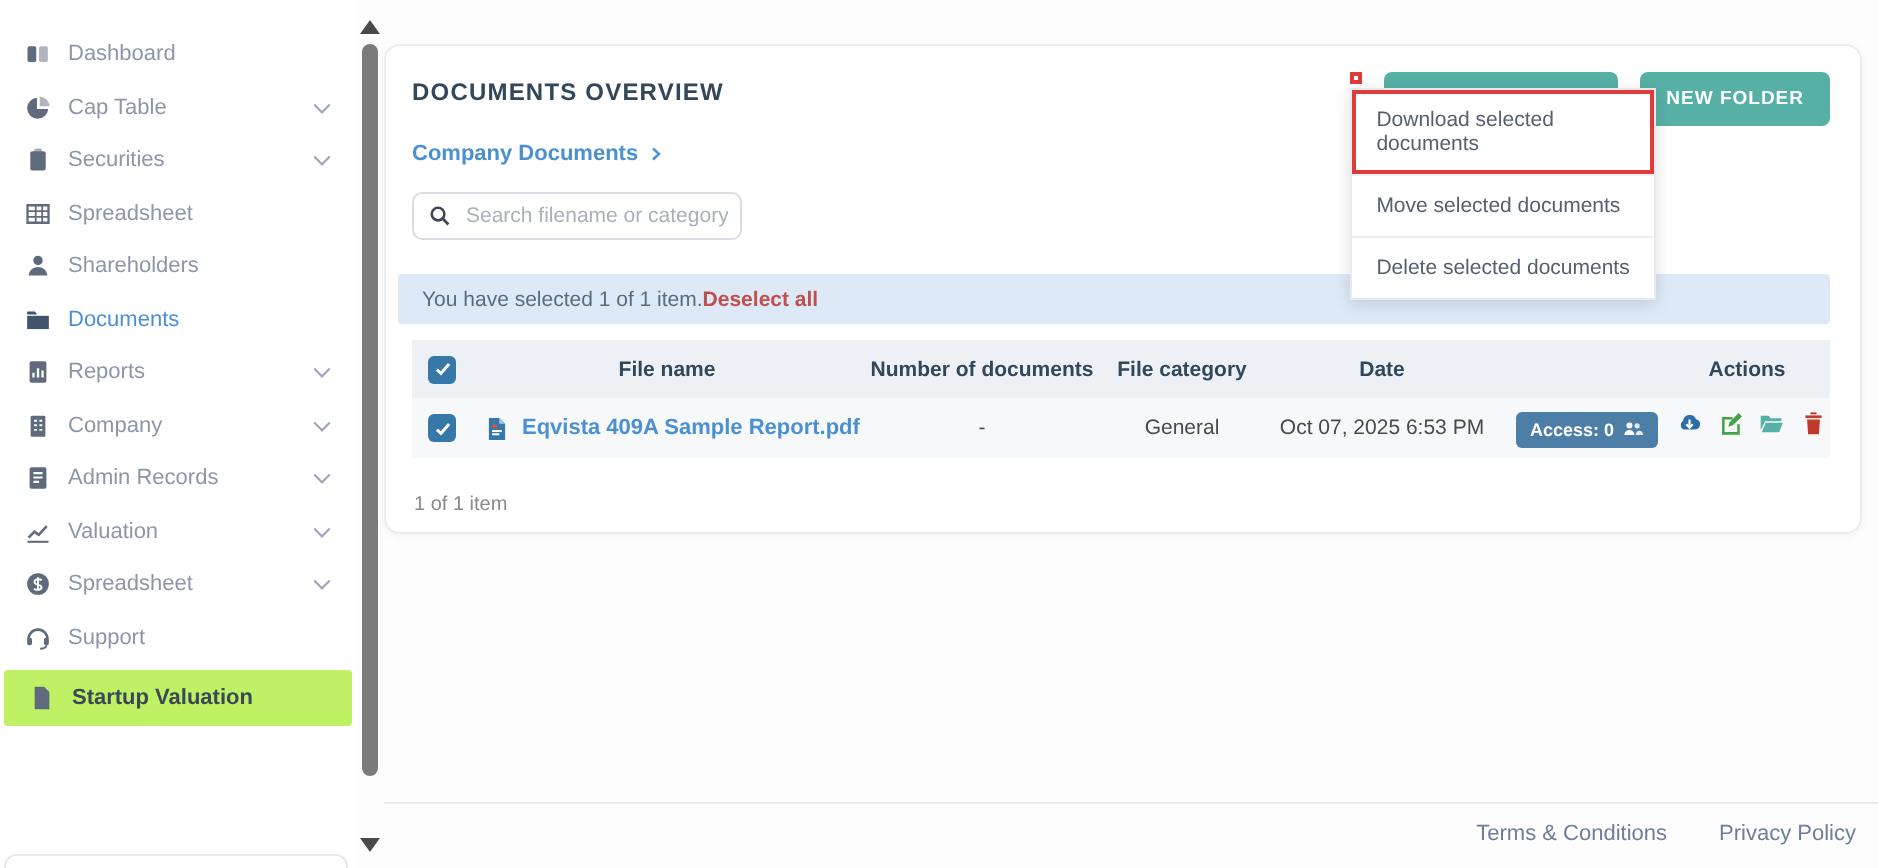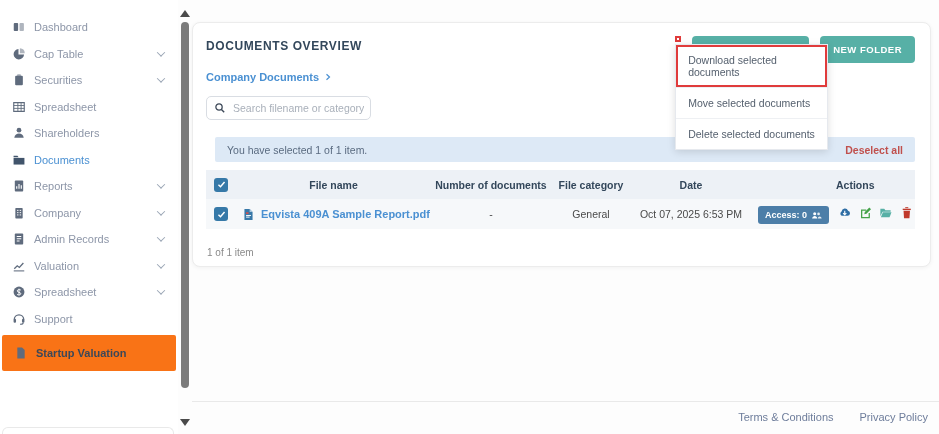--- a/index.html
+++ b/index.html
@@ -11,21 +11,21 @@
   html,body{width:939px; height:434px; overflow:hidden;}
   body{font-family:"Liberation Sans", sans-serif; background:#fdfdfd; position:relative;}
 
   
   .sidebar{position:absolute; left:0; top:0; width:178px; height:434px; background:#fff; padding-top:14px;}
   .side-item{height:26.5px; display:flex; align-items:center; padding:0 14px 0 12px; cursor:pointer;}
   .side-item .ic{width:14px; height:14px; color:#5f6b7d; flex:0 0 14px;}
   .side-label{font-size:11px; color:#8d96a8; margin-left:8px; white-space:nowrap;}
   .side-item.active .side-label{color:var(--link-blue);}
   .side-item.active .ic{color:#41546b;}
-  .side-item.selected{background:#f97316; height:36px; margin-top:3px; border-radius:2px; margin-left:2px; margin-right:2px;}
+  .side-item.selected{background:#bef264; height:28px; margin-top:3px; border-radius:2px; margin-left:2px; margin-right:2px;}
   .side-item.selected .side-label{color:#3c4858; font-weight:700;}
   .side-item.selected .ic{color:#5f6b7d;}
   .chev{width:6px; height:6px; border-right:1.5px solid #9aa5b5; border-bottom:1.5px solid #9aa5b5; transform:rotate(45deg) translate(-1px,-1px); margin-left:auto;}
   .next-card-edge{position:absolute; left:2px; top:427px; width:172px; height:10px; background:#fff; border:1px solid #e9e9e9; border-bottom:none; border-radius:6px 6px 0 0;}
 
   
   .vscroll{position:absolute; left:179px; top:8px; width:12px; height:420px;}
   .arrow-up{position:absolute; top:2px; left:1px; width:0; height:0; border-left:5px solid transparent; border-right:5px solid transparent; border-bottom:7px solid #4a4a4a;}
   .arrow-down{position:absolute; bottom:2px; left:1px; width:0; height:0; border-left:5px solid transparent; border-right:5px solid transparent; border-top:7px solid #4a4a4a;}
   .thumb{position:absolute; top:14px; left:1.5px; width:8px; height:366px; background:#7b7b7b; border-radius:5px;}
@@ -47,32 +47,32 @@
   .bulk-wrap{position:relative; border:2px solid var(--highlight-red); padding:1px;}
   .caret{display:inline-block; margin-left:6px; width:0; height:0; border-left:3.5px solid transparent; border-right:3.5px solid transparent; border-top:4.5px solid #fff; vertical-align:middle;}
 
   
   .dropdown{position:absolute; top:calc(100% + 4px); left:-2px; width:153px; background:#15803d; border:1px solid #e6e9ee; box-shadow:0 2px 8px rgba(0,0,0,.13); z-index:20;}
   .dd-item{padding:9px 12px; font-size:10.5px; color:#55606e; border-bottom:1px solid #eef0f3; cursor:pointer; background:#fff;}
   .dd-item:last-child{border-bottom:none;}
   .dd-item.hl{box-shadow:inset 0 0 0 2px var(--highlight-red);}
 
   
-  .selbar{position:absolute; left:22px; right:15px; top:114px; height:25px; background:var(--selection-bar-bg); border-radius:2px; display:flex; align-items:center; justify-content:space-between; padding:0 12px;}
+  .selbar{position:absolute; left:6px; right:15px; top:114px; height:25px; background:var(--selection-bar-bg); border-radius:2px; display:flex; align-items:center; padding:0 12px;}
   .selbar .msg{font-size:10.5px; color:#5a6b80;}
   .selbar .deselect{font-size:10.5px; font-weight:700; color:var(--danger-red); cursor:pointer;}
 
   
   .tbl{position:absolute; left:13px; right:15px; top:147px;}
   .trow{display:grid; grid-template-columns:30px 195px 120px 80px 120px 85px 1fr; align-items:center;}
   .thead{height:29px; background:var(--table-header-bg);}
   .thead .th{font-size:10.5px; font-weight:700; color:var(--heading-navy);}
   .tdata{height:30px; background:var(--row-bg);}
   .c-center{text-align:center;}
-  .c-right{text-align:left; padding-right:4px;}
+  .c-right{text-align:center; padding-right:4px;}
   .c-select{display:flex; justify-content:center;}
   .checkbox{width:14px; height:14px; background:#3679a8; border-radius:3px; display:flex; align-items:center; justify-content:center; cursor:pointer;}
   .checkbox svg{width:9px; height:9px;}
   .cell-file{display:flex; align-items:center; gap:6px; padding-left:6px;}
   .cell-file .ic{width:13px; height:13px;}
   .file-link{font-size:11px; font-weight:700; color:var(--link-blue); cursor:pointer; white-space:nowrap;}
   .td-text{font-size:10.5px; color:#4a4a4a;}
   .badge{display:inline-flex; align-items:center; gap:4px; background:var(--badge-blue); color:#fff; font-size:9px; font-weight:700; padding:3.5px 7px; border-radius:3px; cursor:pointer;}
   .badge .ic{width:11px; height:11px; color:#fff;}
   .cell-actions{display:flex; justify-content:flex-end; align-items:center; gap:7px; padding-right:2px;}

